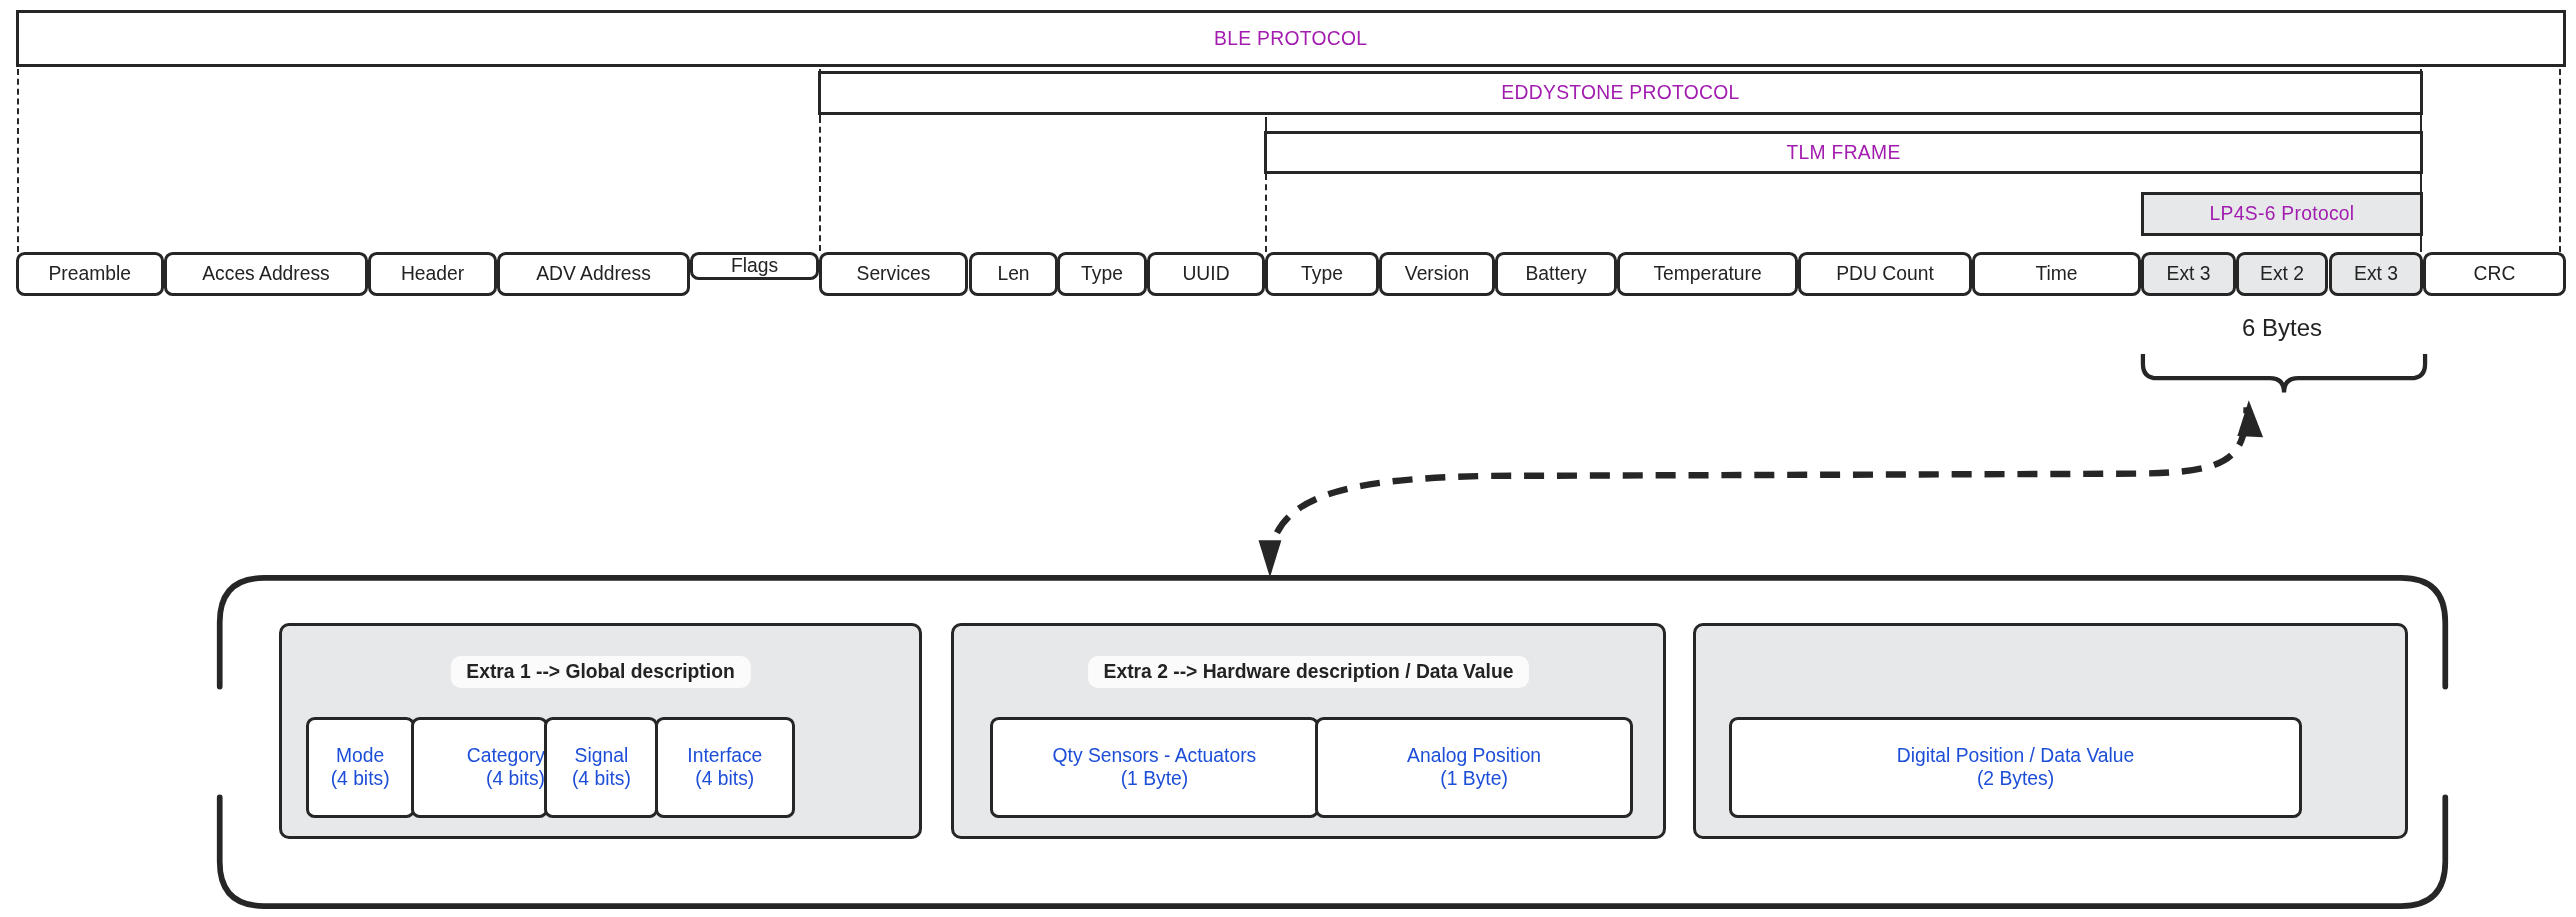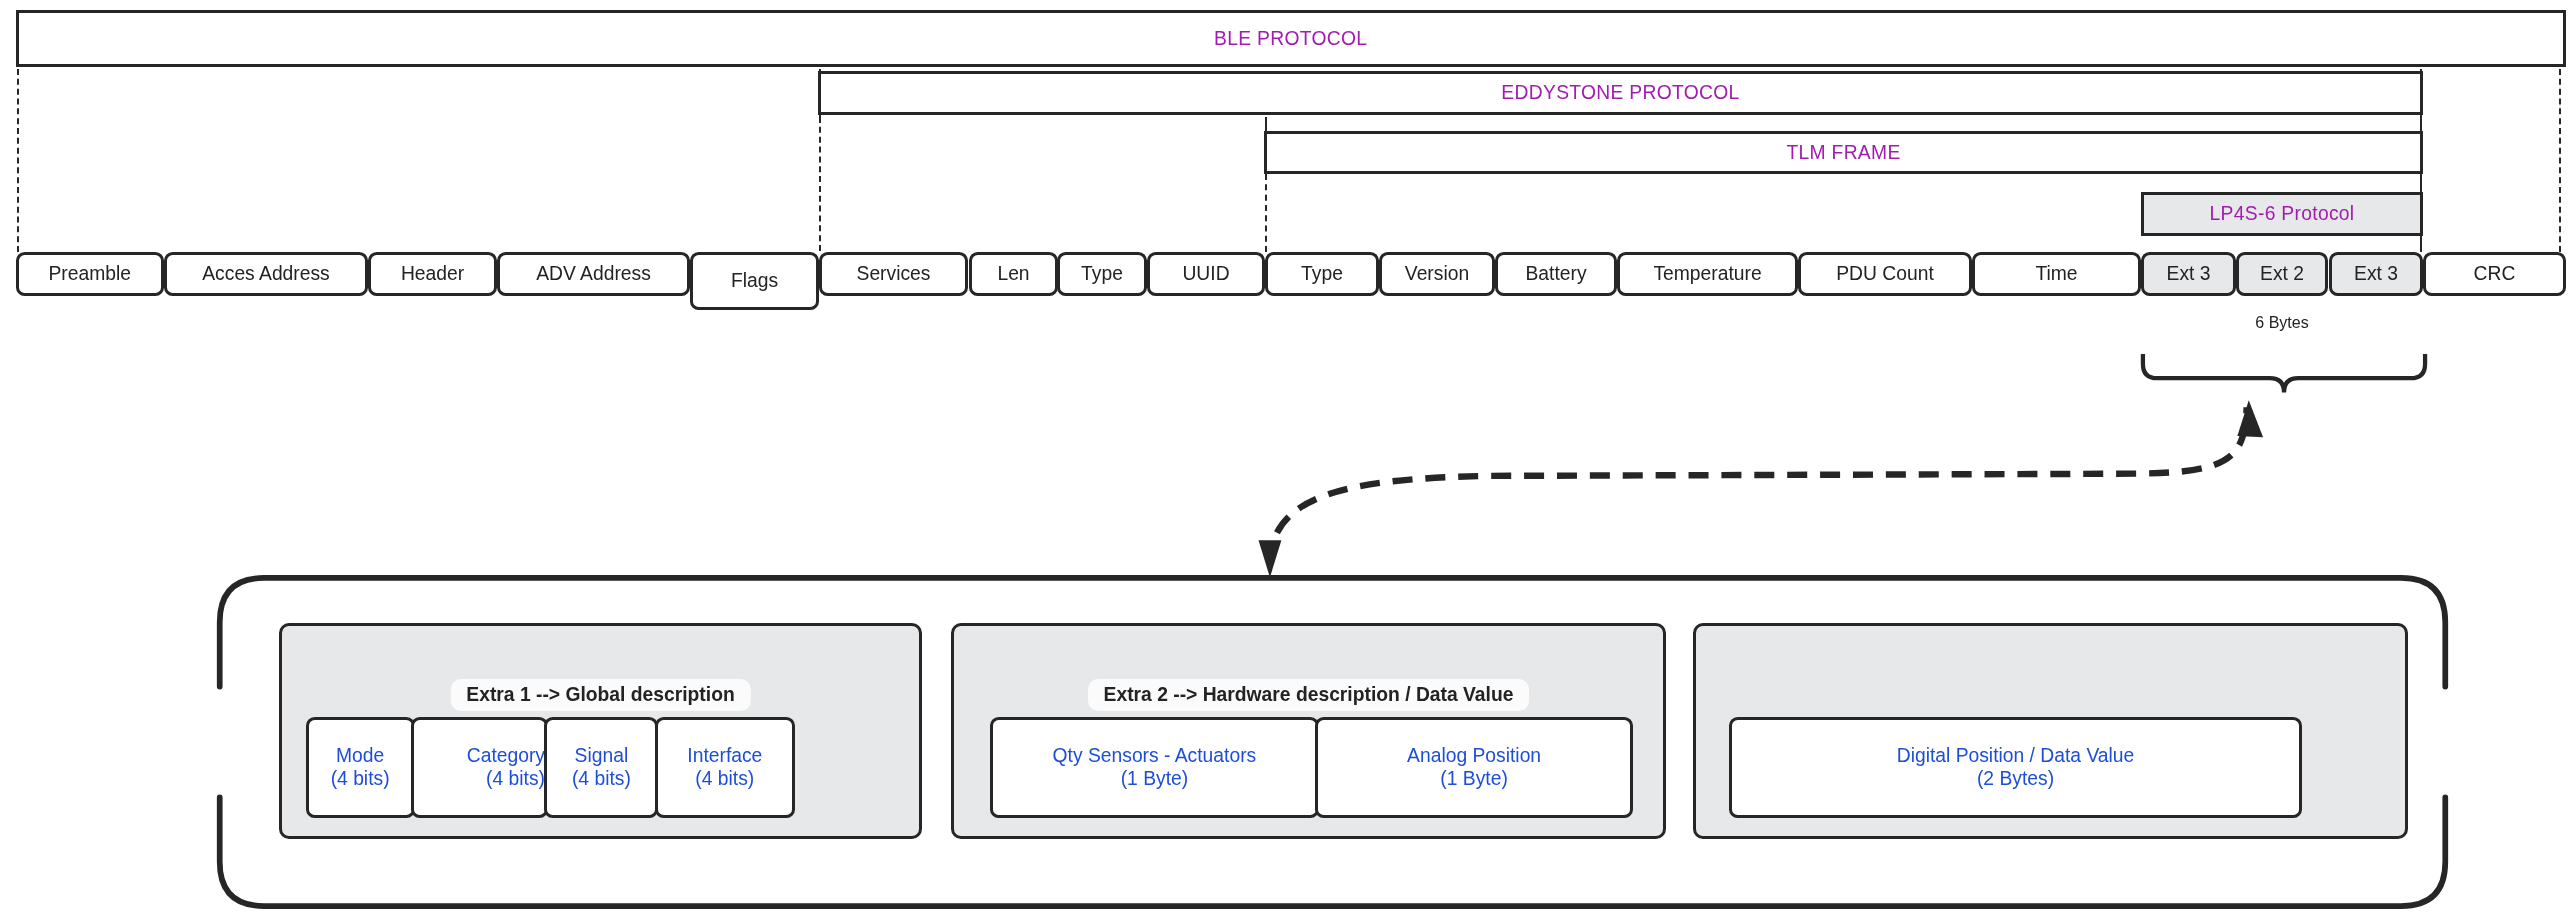--- a/index.html
+++ b/index.html
@@ -37,37 +37,37 @@
     position:absolute;
     border-left:2.9px dashed #262626;
   }
   .vsolid{
     position:absolute;
     border-left:2.9px solid #262626;
   }
 
   
   .bytes-label{
-    position:absolute;font-size:16px;color:#232323;
+    position:absolute;font-size:24px;color:#232323;
     text-align:center;white-space:nowrap;
   }
 
   
   .outer-bracket{position:absolute;}
 
   .extra-box{
     position:absolute;box-sizing:border-box;
     background:#e6e8e9;
     border:3.6px solid #262626;border-radius:10px;
   }
   .extra-title{
     position:absolute;left:50%;transform:translateX(-50%);
     background:#fbfbfb;border-radius:10px;
     padding:5px 16px;
-    font-size:19.3px;font-weight:bold;color:#232323;white-space:nowrap;margin-top:23px;
+    font-size:19.3px;font-weight:bold;color:#232323;white-space:nowrap;
   }
   .sub-row{position:absolute;display:flex;}
   .sub-cell{
     box-sizing:border-box;
     border:3.6px solid #262626;border-radius:8.6px;
     background:#ffffff;
     display:flex;flex-direction:column;align-items:center;justify-content:center;
     font-size:19.3px;line-height:1.18;color:#1d4ed8;
     text-align:center;white-space:nowrap;
     margin-right:-3.6px;
@@ -90,21 +90,21 @@
 <div class="vsolid" style="left:819px;top:69px;height:49px;"></div>
 <div class="vsolid" style="left:1265px;top:117px;height:15.7px;"></div>
 <div class="vguide" style="left:1265px;top:133px;height:119px;"></div>
 <div class="vsolid" style="left:2420px;top:69px;height:183px;"></div>
 <div class="vguide" style="left:2559px;top:69px;height:183px;"></div>
 
 <div class="cell" style="left:15.7px;top:252px;width:148px;height:44px;">Preamble</div>
 <div class="cell" style="left:164px;top:252px;width:204px;height:44px;">Acces Address</div>
 <div class="cell" style="left:368px;top:252px;width:129px;height:44px;">Header</div>
 <div class="cell" style="left:497px;top:252px;width:193px;height:44px;">ADV Address</div>
-<div class="cell" style="left:690px;top:252px;width:129px;height:58px;">Flags</div>
+<div class="cell" style="left:690px;top:252px;width:129px;height:28px;">Flags</div>
 <div class="cell" style="left:819px;top:252px;width:149px;height:44px;">Services</div>
 <div class="cell" style="left:969px;top:252px;width:89px;height:44px;">Len</div>
 <div class="cell" style="left:1057px;top:252px;width:90px;height:44px;">Type</div>
 <div class="cell" style="left:1147px;top:252px;width:118px;height:44px;">UUID</div>
 <div class="cell" style="left:1265px;top:252px;width:114px;height:44px;">Type</div>
 <div class="cell" style="left:1379px;top:252px;width:116px;height:44px;">Version</div>
 <div class="cell" style="left:1495px;top:252px;width:122px;height:44px;">Battery</div>
 <div class="cell" style="left:1617px;top:252px;width:181px;height:44px;">Temperature</div>
 <div class="cell" style="left:1798px;top:252px;width:174px;height:44px;">PDU Count</div>
 <div class="cell" style="left:1972px;top:252px;width:169px;height:44px;">Time</div>

